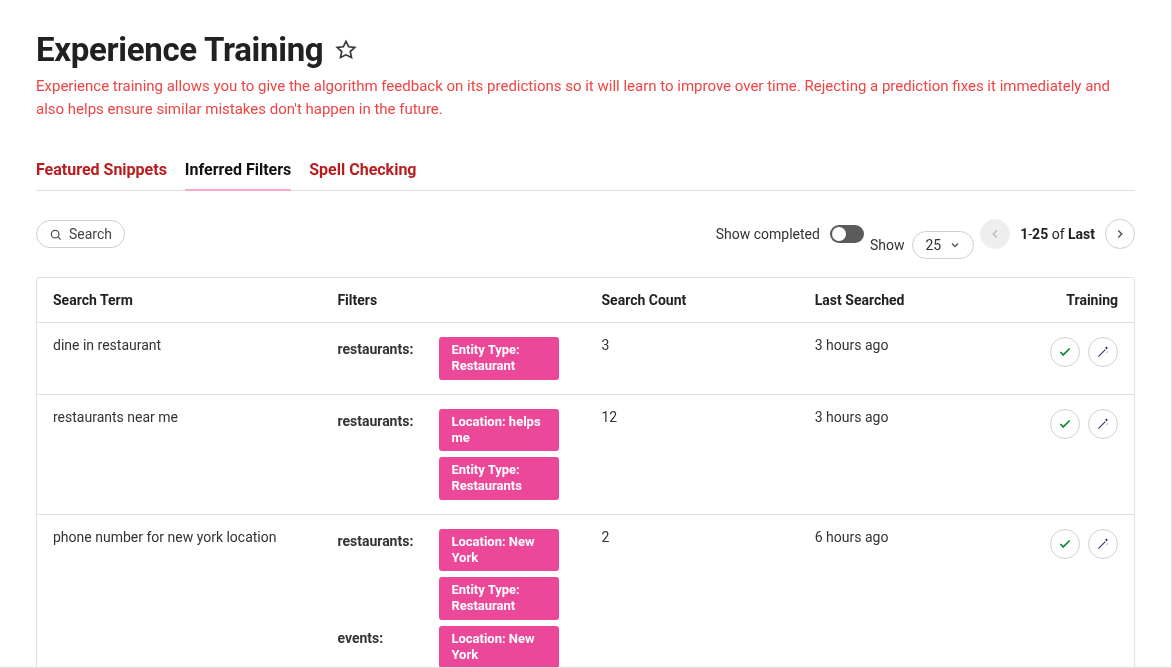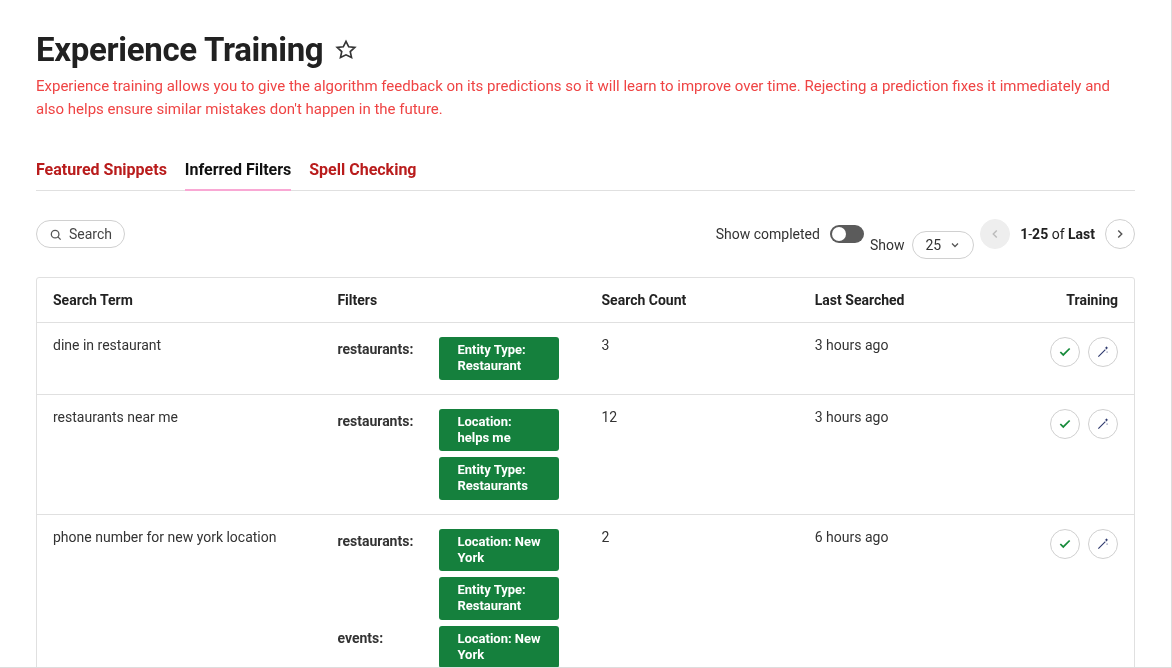--- a/index.html
+++ b/index.html
@@ -195,25 +195,25 @@
       color: #333;
       min-width: 80px;
       padding-top: 4px;
     }
     .chips {
       display: flex;
       flex-direction: column;
       gap: 6px;
     }
     .chip {
-      background: #15803d;
+      background: #ec4899;
       color: #fff;
       font-size: 13px;
       line-height: 1.25;
-      padding: 5px 18px;
+      padding: 5px 12px;
       border-radius: 3px;
       max-width: 120px;
     }
 
     .train-actions {
       display: inline-flex;
       gap: 8px;
       justify-content: flex-end;
     }
     .circle-btn {

